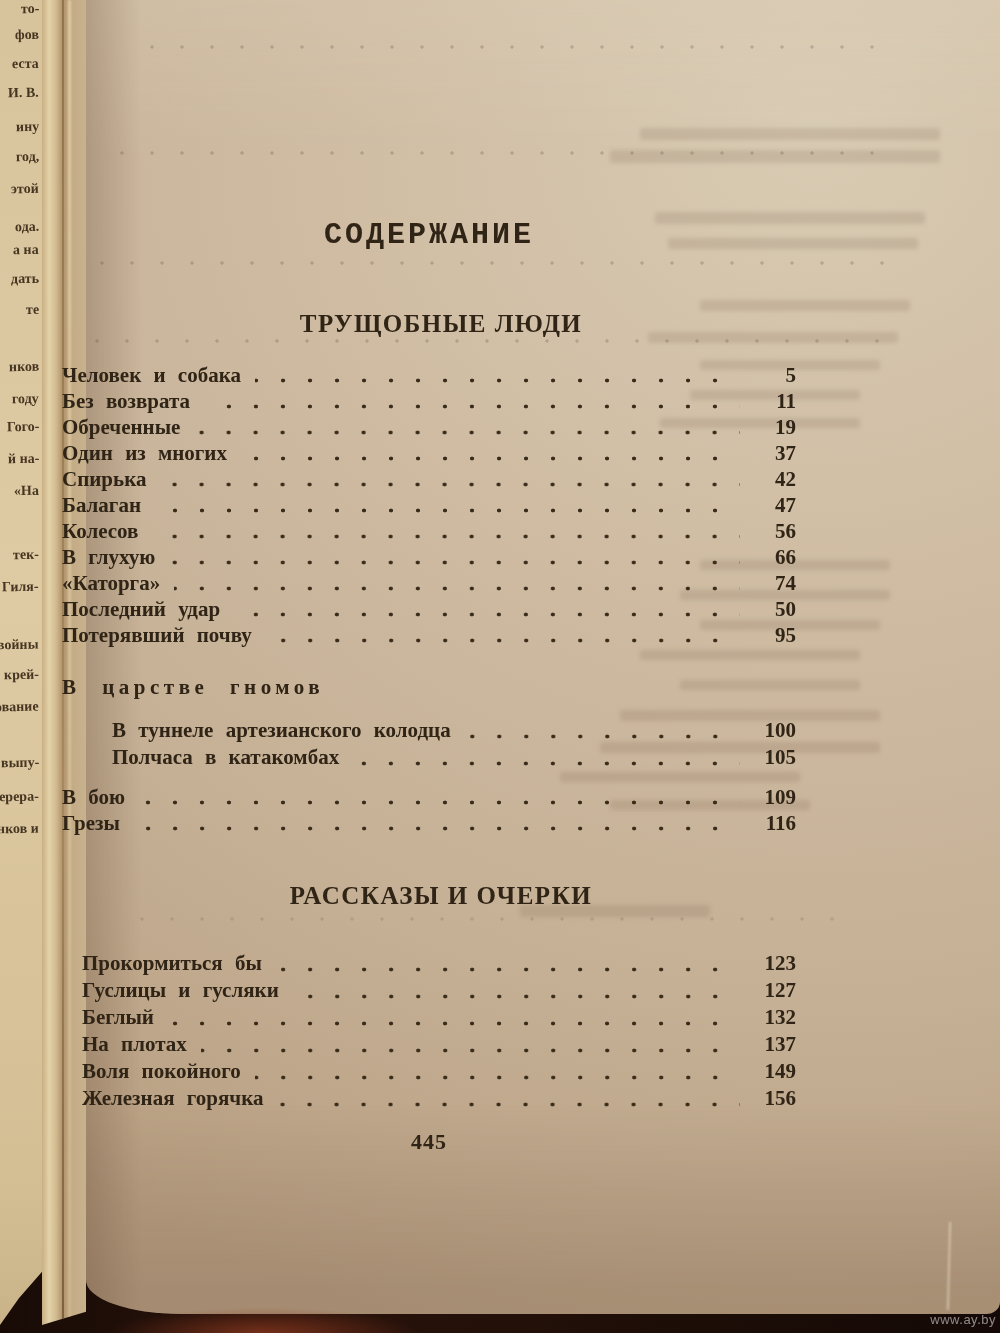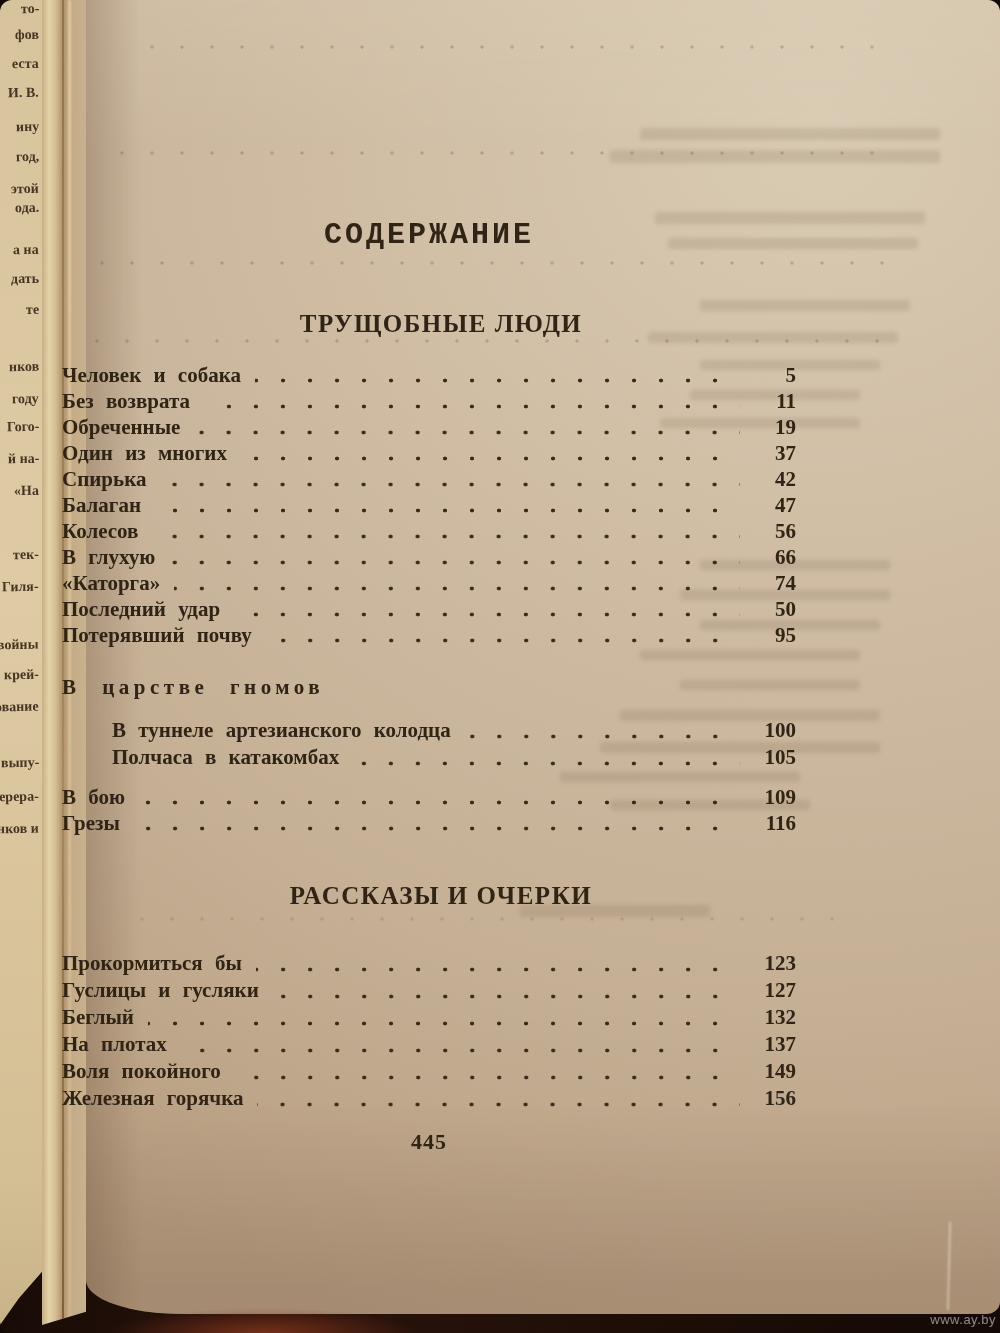--- a/index.html
+++ b/index.html
@@ -1,18 +1,18 @@
 <!DOCTYPE html>
 <html><head>
 <meta charset="utf-8">
 <style>
   html,body{margin:0;padding:0;background:#120805;}
   .photo{position:relative;width:1000px;height:1333px;overflow:hidden;
          background:linear-gradient(90deg,#180b06,#2a130b 30%,#1c0d07 70%,#140906);
-         font-family:"Liberation Serif",serif;border-radius:12px;}
+         font-family:"Liberation Serif",serif;}
 
   
   .left-strip{position:absolute;left:0;top:0;width:42px;height:1333px;
     background:linear-gradient(180deg,#d8c49c 0%,#decaa3 45%,#d4bf95 88%,#c9b287 100%);
     clip-path:polygon(0 0,100% 0,100% 95.4%,45% 97.4%,0 99.4%);}
   .frag{position:absolute;right:3px;font-weight:bold;font-size:14px;line-height:1;
         color:#463521;white-space:nowrap;transform:rotate(-1deg);}
 
   
   .gutter{position:absolute;left:42px;top:0;width:44px;height:1333px;
@@ -36,21 +36,21 @@
 
   
   .toc{position:absolute;left:62px;top:205px;width:734px;color:#2f2415;}
   .toc-title{font-size:30px;font-weight:bold;letter-spacing:3px;text-align:center;
     margin:12px 0 56px;line-height:36px;font-family:Liberation Mono, monospace;}
   .sec-head{font-size:25px;font-weight:bold;letter-spacing:1.5px;text-align:center;
     margin:0 0 24px;line-height:30px;padding-left:24px;}
   .sec-head.second{margin:44px 0 40px;}
   .row{display:flex;align-items:baseline;height:26px;font-size:21px;font-weight:bold;
     word-spacing:7px;}
-  .sec2 .row,.row.sub{height:27px;}
+  .sec2 .row,.row.sub{height:27px;padding-left:20px;}
   .row .t{white-space:nowrap;}
   .leader{flex:1;align-self:flex-end;height:7px;margin:0 10px 5px 14px;
     background-image:radial-gradient(circle at 2px 3.5px,#392b1a 1.7px,rgba(0,0,0,0) 2.2px);
     background-size:27px 7px;background-repeat:repeat-x;background-position:right center;}
   .pg{min-width:46px;text-align:right;}
   .row.sub{padding-left:50px;}
   .subhead{font-size:21px;font-weight:bold;letter-spacing:4.5px;word-spacing:12px;
     margin:26px 0 17px;height:26px;}
   .tail{margin-top:13px;}
   .book-pnum{text-align:center;font-size:22px;font-weight:bold;margin-top:16px;letter-spacing:1px;}
@@ -71,21 +71,21 @@
 <div class="photo">
 
   <div class="left-strip">
     <span class="frag" style="top:2px">то-</span>
     <span class="frag" style="top:28px">фов</span>
     <span class="frag" style="top:57px">еста</span>
     <span class="frag" style="top:86px">И. В.</span>
     <span class="frag" style="top:120px">ину</span>
     <span class="frag" style="top:150px">год,</span>
     <span class="frag" style="top:182px">этой</span>
-    <span class="frag" style="top:201px">ода.</span>
+    <span class="frag" style="top:220px">ода.</span>
     <span class="frag" style="top:243px">а на</span>
     <span class="frag" style="top:272px">дать</span>
     <span class="frag" style="top:303px">те</span>
     <span class="frag" style="top:360px">нков</span>
     <span class="frag" style="top:392px">году</span>
     <span class="frag" style="top:420px">Гого-</span>
     <span class="frag" style="top:452px">й на-</span>
     <span class="frag" style="top:484px">«На</span>
     <span class="frag" style="top:548px">тек-</span>
     <span class="frag" style="top:580px">Гиля-</span>

